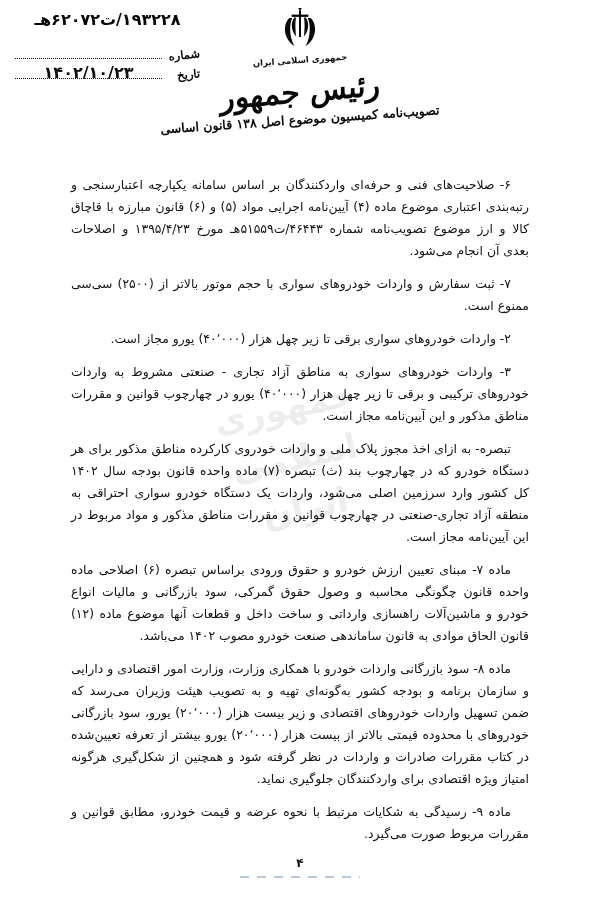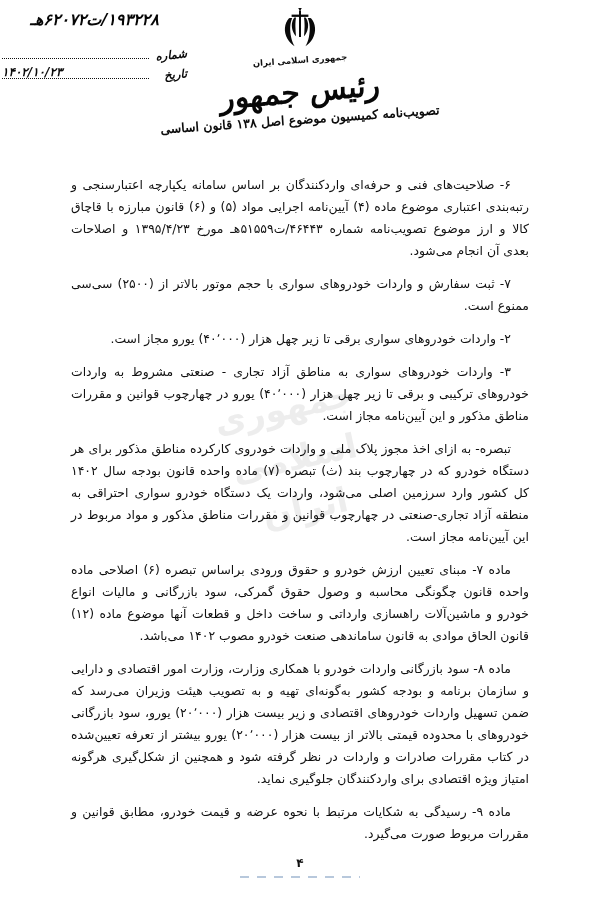--- a/index.html
+++ b/index.html
@@ -101,24 +101,23 @@
     color: #0c0c0c;
     transform: rotate(-4deg);
     display: inline-block;
     letter-spacing: -0.2px;
   }
 
   
   .ref-block {
     position: absolute;
     top: 10px;
-    left: 2px;
+    left: 15px;
     width: 185px;
     z-index: 4;
-    font-style: italic;
   }
   .doc-number {
     font-size: 16px;
     font-weight: 700;
     letter-spacing: 0.5px;
     color: #060606;
     text-align: center;
     white-space: nowrap;
     direction: rtl;
   }
@@ -140,22 +139,22 @@
     width: 34px;
     text-align: right;
     flex: 0 0 auto;
     color: #0a0a0a;
   }
   .ref-line {
     flex: 1 1 auto;
     border-bottom: 1.5px dotted #111;
     margin: 0 4px 3px 0;
     height: 13px;
-    text-align: left;
-    font-size: 12px;
+    text-align: center;
+    font-size: 16px;
     font-weight: 700;
     letter-spacing: 0.6px;
     color: #0a0a0a;
     line-height: 15px;
     direction: rtl;
   }
 
   
   .body-text {
     position: absolute;

